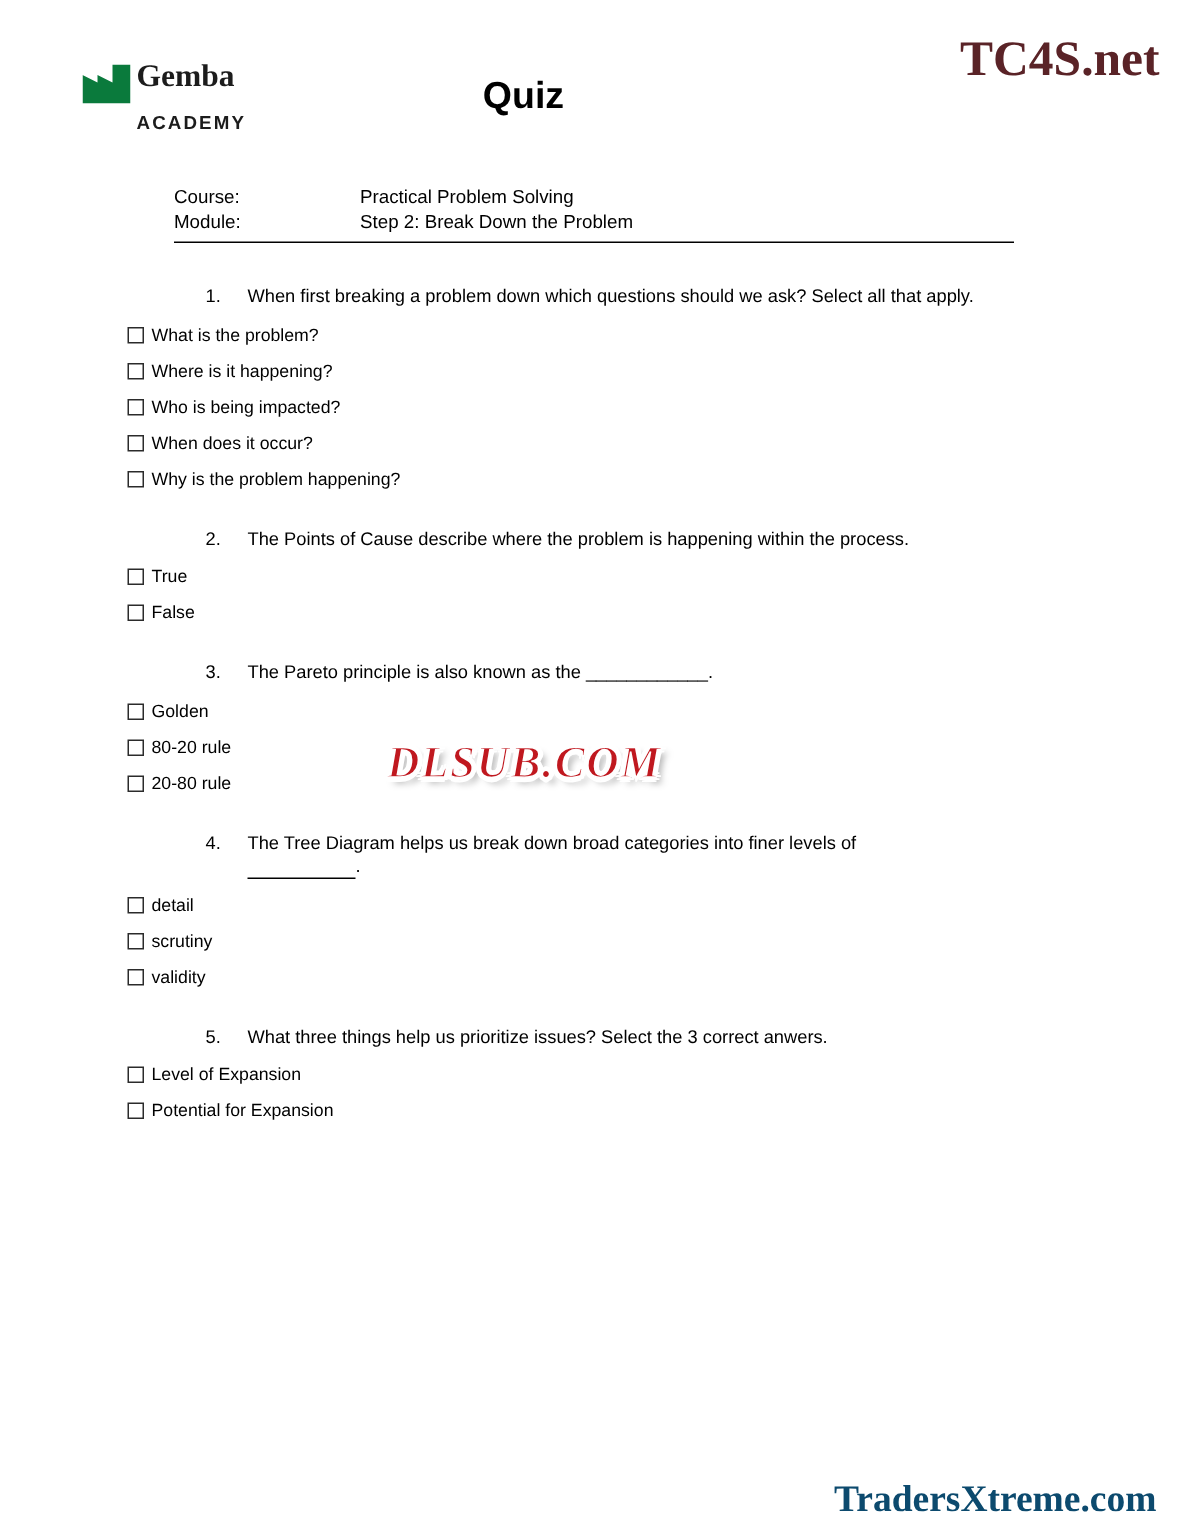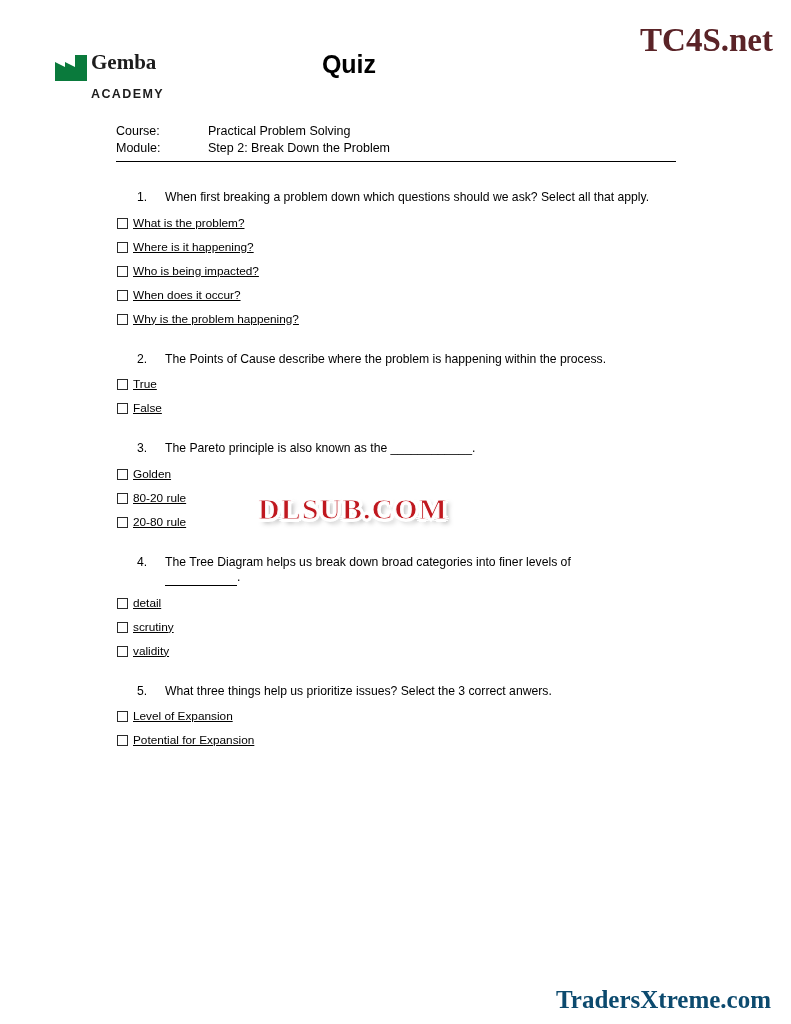--- a/index.html
+++ b/index.html
@@ -38,40 +38,41 @@
     color: #0c4a6e;
     text-shadow: 1px 1px 0 rgba(255,255,255,0.8);
     margin-left: 36px;
   }
   .wm-center {
     position: absolute;
     top: 492px;
     left: 258px;
     font-family: "Liberation Serif", serif;
     font-weight: bold;
+    font-style: italic;
     font-size: 30px;
     color: #c0181f;
     letter-spacing: 1px;
     -webkit-text-stroke: 1px #ffffff;
     text-shadow:
        2px 2px 0 #ffffff,
       -2px 2px 0 #ffffff,
        2px -2px 0 #ffffff,
       -2px -2px 0 #ffffff,
        0 3px 0 #ffffff,
        3px 0 0 #ffffff,
        0 -3px 0 #ffffff,
       -3px 0 0 #ffffff,
        4px 4px 5px rgba(0,0,0,0.35);
   }
 
   
   .logo {
     position: absolute;
-    top: 52px;
+    top: 40px;
     left: 55px;
     width: 175px;
     height: 40px;
   }
   .logo-mark {
     position: absolute;
     left: 0;
     top: 3px;
     width: 32px;
     height: 26px;
@@ -115,20 +116,21 @@
   .meta {
     position: absolute;
     top: 123px;
     left: 116px;
     width: 560px;
     font-size: 12.5px;
     line-height: 17px;
   }
   .meta-row {
     display: flex;
+    gap: 32px;
   }
   .meta-label {
     width: 92px;
     flex: 0 0 92px;
   }
   .meta-value {
     flex: 1;
   }
   .meta-rule {
     position: absolute;
@@ -157,22 +159,21 @@
     line-height: 15.5px;
   }
   .q-num {
     position: absolute;
     left: 137px;
     top: 0;
     font-size: 12.2px;
   }
   .options {
     margin-top: 10px;
-    padding-left: 117px;
-    text-decoration: underline;
+    padding-left: 85px;
   }
   .option {
     display: flex;
     align-items: flex-start;
     margin-bottom: 10px;
     font-size: 11.8px;
     line-height: 14px;
   }
   .checkbox {
     width: 9px;

